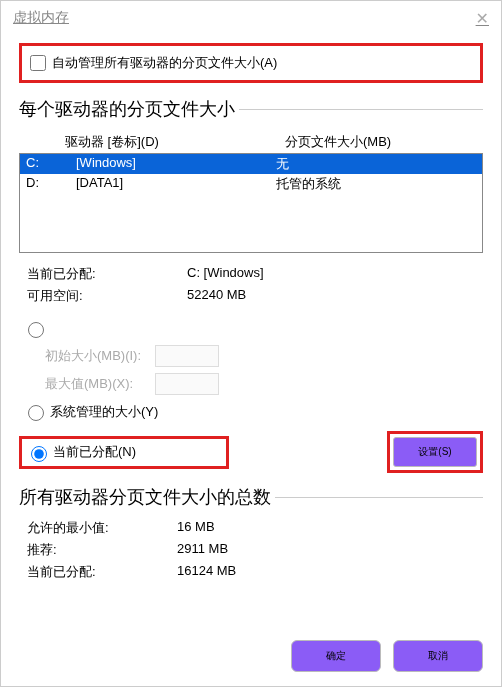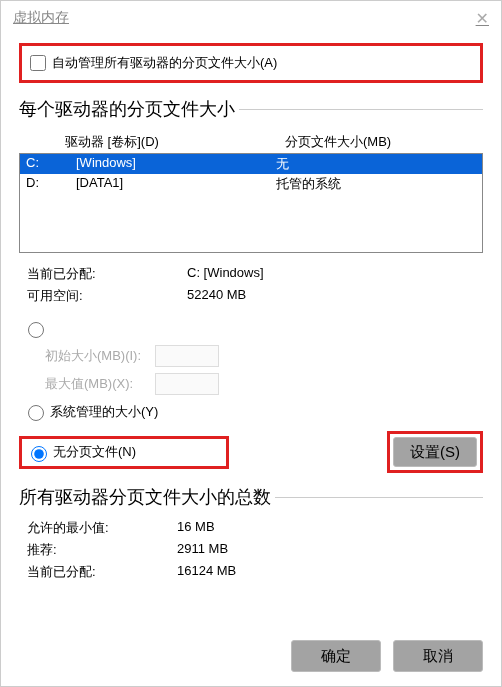--- a/index.html
+++ b/index.html
@@ -109,37 +109,37 @@
     display: flex;
     align-items: center;
     justify-content: space-between;
     margin-top: 6px;
   }
   .paging-left { display:flex; align-items:center; padding:4px; }
   .btn {
     min-width: 84px;
     height: 30px;
     border: 1px solid #bbb;
-    background: #a3a3a3;
+    background: #8b5cf6;
     border-radius: 3px;
-    font-size: 15px;
+    font-size: 10px;
     cursor: pointer;
     display:inline-flex;
     align-items:center;
     justify-content:center;
   }
   .set-wrap { padding: 3px; }
   .totals .kv .k { width: 150px; }
   .footer {
     display: flex;
     justify-content: flex-end;
     gap: 12px;
     padding: 10px 18px 14px;
   }
-  .footer .btn { min-width: 90px; height: 32px; }
+  .footer .btn { min-width: 90px; height: 32px; border-radius: 6px; }
 </style>
 </head>
 <body>
 
 <div class="window">
   <div class="titlebar">
     <span class="title">虚拟内存</span>
     <span class="close-x">✕</span>
   </div>
 
@@ -194,21 +194,21 @@
           <input class="smallinput" disabled="" style="">
         </div>
         <div class="rrow">
           <input type="radio" name="pg" style="">
           <span>系统管理的大小(Y)</span>
         </div>
 
         <div class="paging-row">
           <div class="paging-left redbox" style="width:210px;">
             <input type="radio" name="pg" checked="" style="">
-            <span>无分页文件(N)</span>
+            <span>当前已分配(N)</span>
           </div>
           <div class="set-wrap redbox">
             <button class="btn">设置(S)</button>
           </div>
         </div>
       </div>
     </fieldset>
 
     <fieldset class="group totals">
       <legend>所有驱动器分页文件大小的总数</legend>

